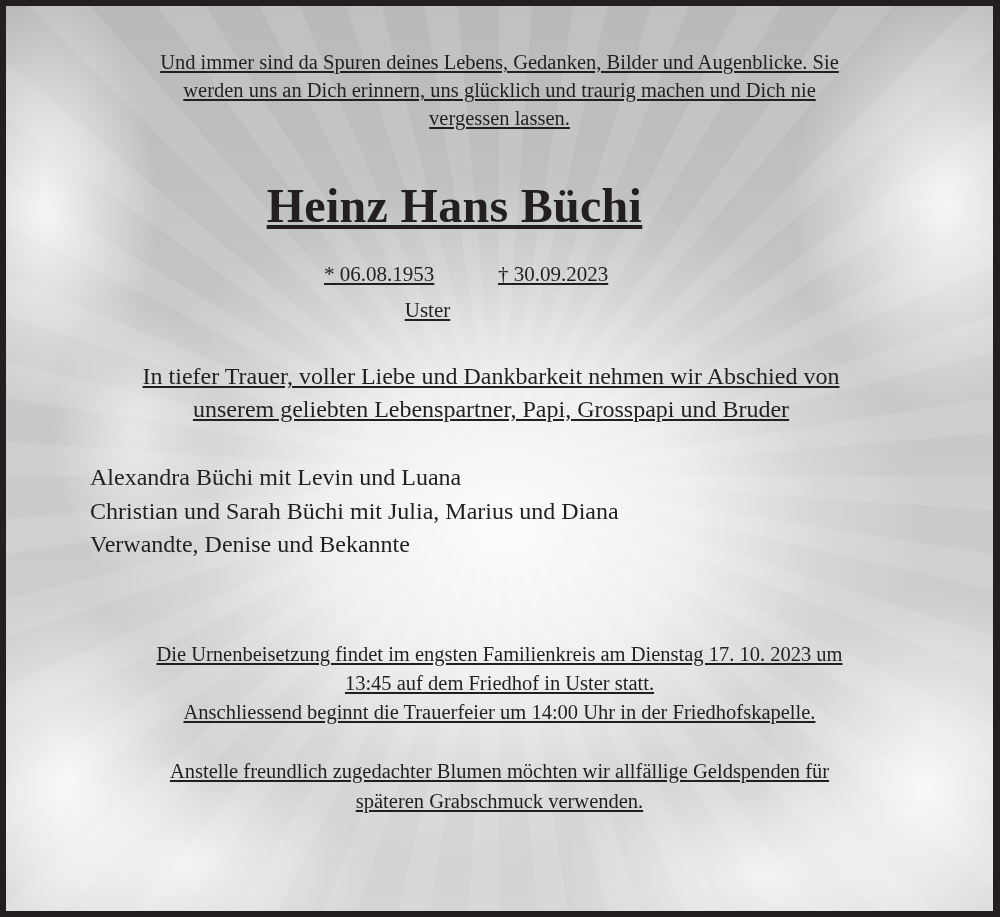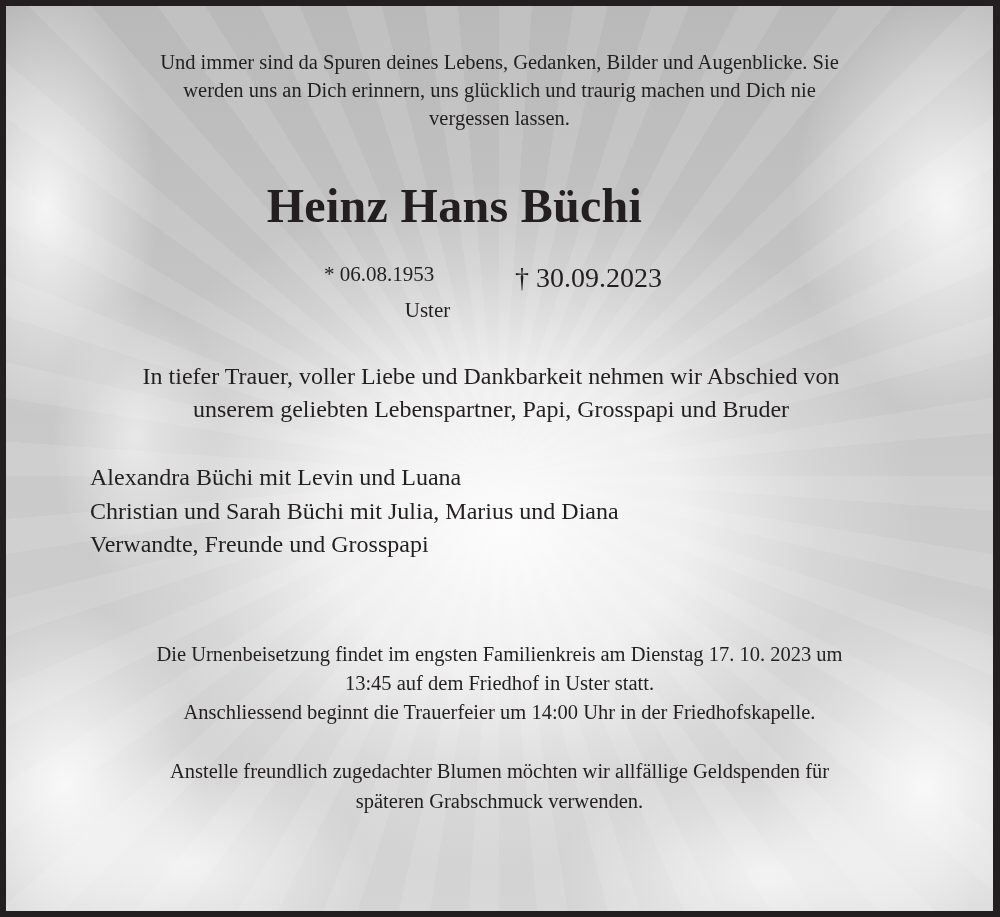--- a/index.html
+++ b/index.html
@@ -20,25 +20,25 @@
   }
   .rays {
     position: absolute; left: 0; top: 0; width: 100%; height: 100%;
     background: repeating-conic-gradient(from 0deg at 493px 470px, rgba(255,255,255,0.10) 0deg 4deg, rgba(255,255,255,0) 4deg 9deg);
     pointer-events: none;
   }
   .content {
     position: absolute; left: 0; top: 0; width: 987px; height: 905px;
     font-family: "Liberation Serif", "DejaVu Serif", serif; color: #231f20;
   }
-  .txt { position: absolute; text-align: center; white-space: nowrap; }
+  .txt { position: absolute; text-align: center; white-space: nowrap; text-decoration: underline; }
   .intro { left: 0; width: 987px; top: 42px; font-size: 20.5px; line-height: 28px; }
   .name { left: 0; width: 897px; top: 172px; font-size: 48px; font-weight: bold; letter-spacing: 0.3px; }
   .birth { left: 318px; top: 256px; font-size: 21px; }
-  .death { left: 509px; top: 256px; font-size: 28px; text-align: right; }
+  .death { left: 492px; top: 256px; font-size: 21px; text-align: right; }
   .place { left: 0; width: 843px; top: 292px; font-size: 21px; text-align: center; }
   .farewell { left: 0; width: 970px; top: 354px; font-size: 24px; line-height: 33px; }
   .mourners { position: absolute; left: 84px; top: 455px; font-size: 24px; line-height: 33.5px; }
   .mourners div { white-space: nowrap; }
   .burial { left: 0; width: 987px; top: 634px; font-size: 20.5px; line-height: 29px; }
   .flowers { left: 0; width: 987px; top: 750px; font-size: 20.5px; line-height: 30px; }
   .address { left: 0; width: 987px; top: 840px; font-size: 20.5px; }
 </style>
 </head>
 <body>
@@ -60,21 +60,21 @@
     <div class="txt place">Uster</div>
 
     <div class="txt farewell">
       <div>In tiefer Trauer, voller Liebe und Dankbarkeit nehmen wir Abschied von</div>
       <div>unserem geliebten Lebenspartner, Papi, Grosspapi und Bruder</div>
     </div>
 
     <div class="mourners">
       <div>Alexandra Büchi mit Levin und Luana</div>
       <div>Christian und Sarah Büchi mit Julia, Marius und Diana</div>
-      <div>Verwandte, Freunde und Grosspapi</div>
+      <div>Verwandte, Denise und Bekannte</div>
     </div>
 
     <div class="txt burial">
       <div>Die Urnenbeisetzung findet im engsten Familienkreis am Dienstag 17. 10. 2023 um</div>
       <div>13:45 auf dem Friedhof in Uster statt.</div>
       <div>Anschliessend beginnt die Trauerfeier um 14:00 Uhr in der Friedhofskapelle.</div>
     </div>
 
     <div class="txt flowers">
       <div>Anstelle freundlich zugedachter Blumen möchten wir allfällige Geldspenden für</div>

